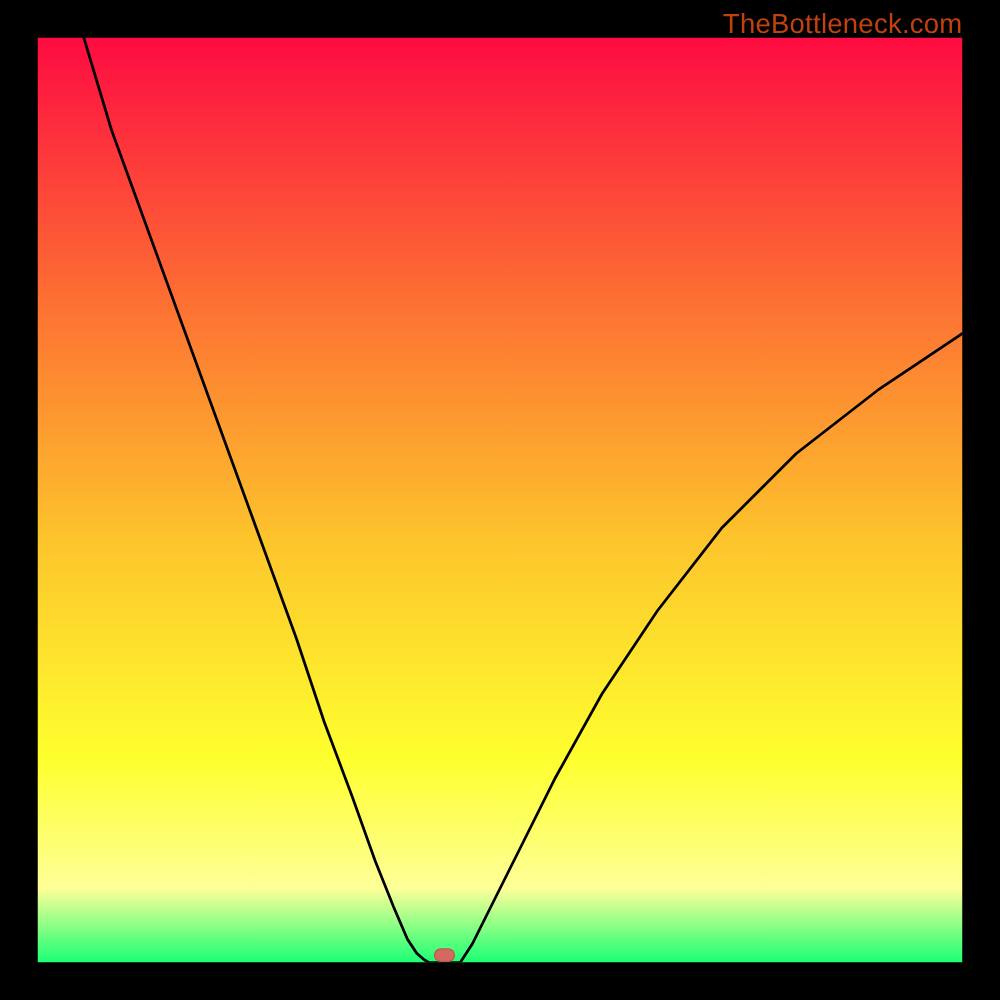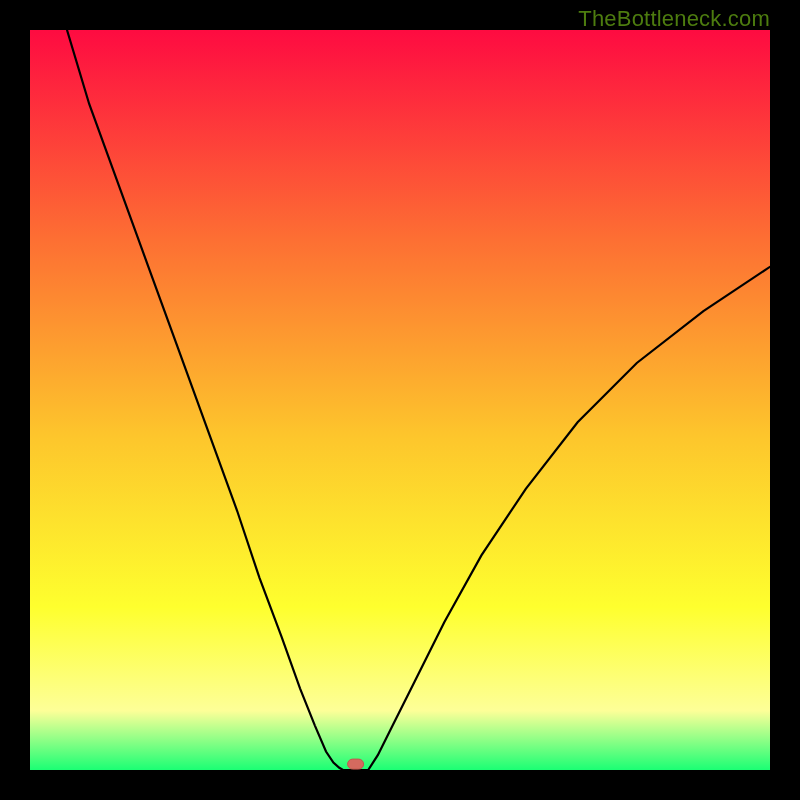--- a/index.html
+++ b/index.html
@@ -16,21 +16,21 @@
     left: 30px;
     top: 30px;
     width: 740px;
     height: 740px;
     box-sizing: border-box;
   }
   .watermark {
     position: absolute;
     top: 6px;
     right: 30px;
-    color: #4d7c0f;
+    color: #c2410c;
     font-size: 22px;
     letter-spacing: 0.2px;
     z-index: 10;
   }
   svg {
     display: block;
   }
   .curve {
     fill: none;
     stroke: #000;

